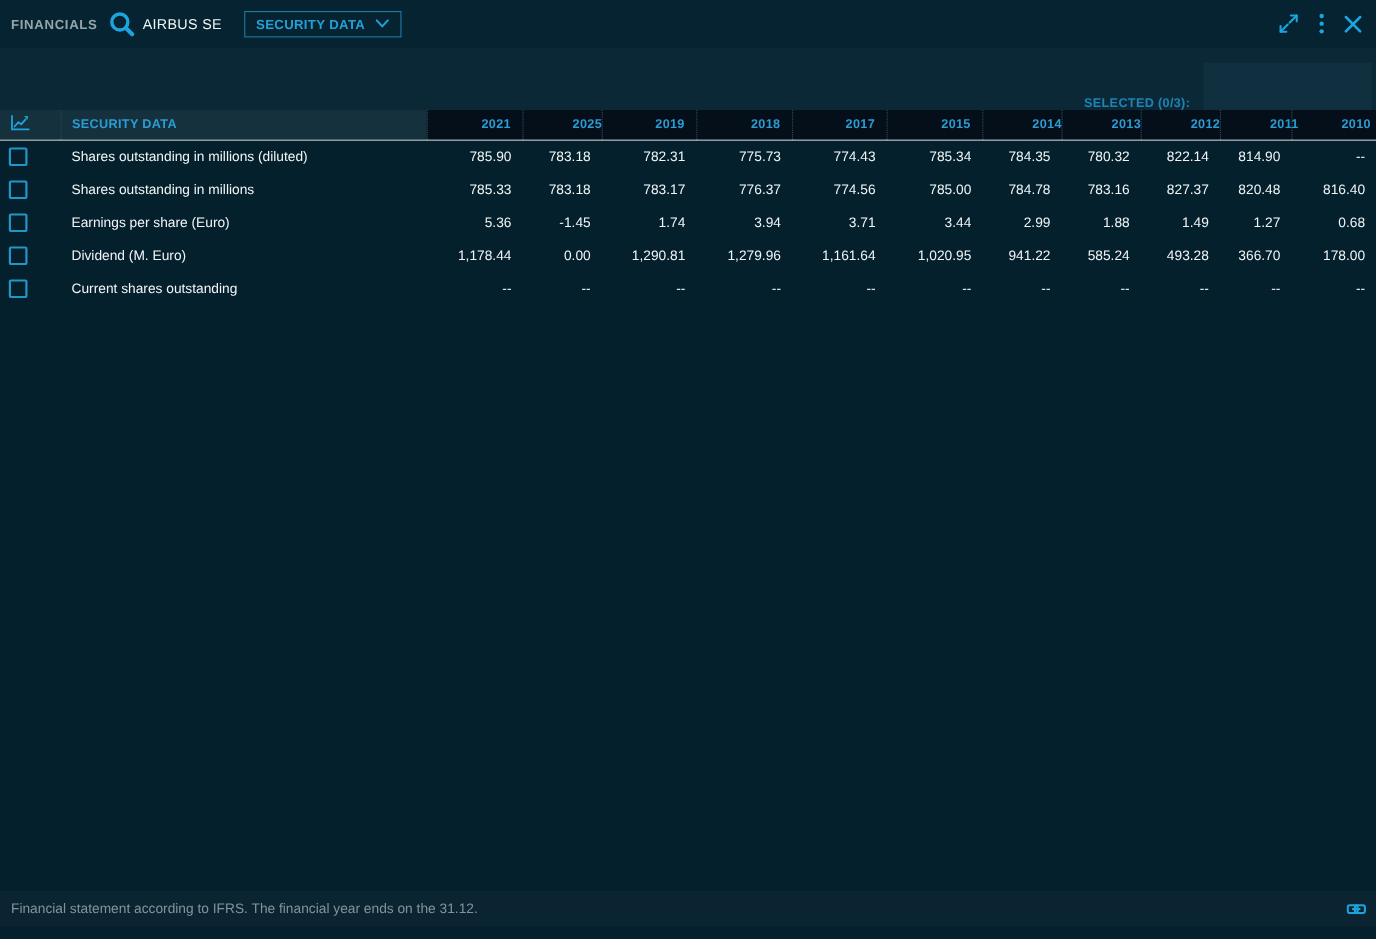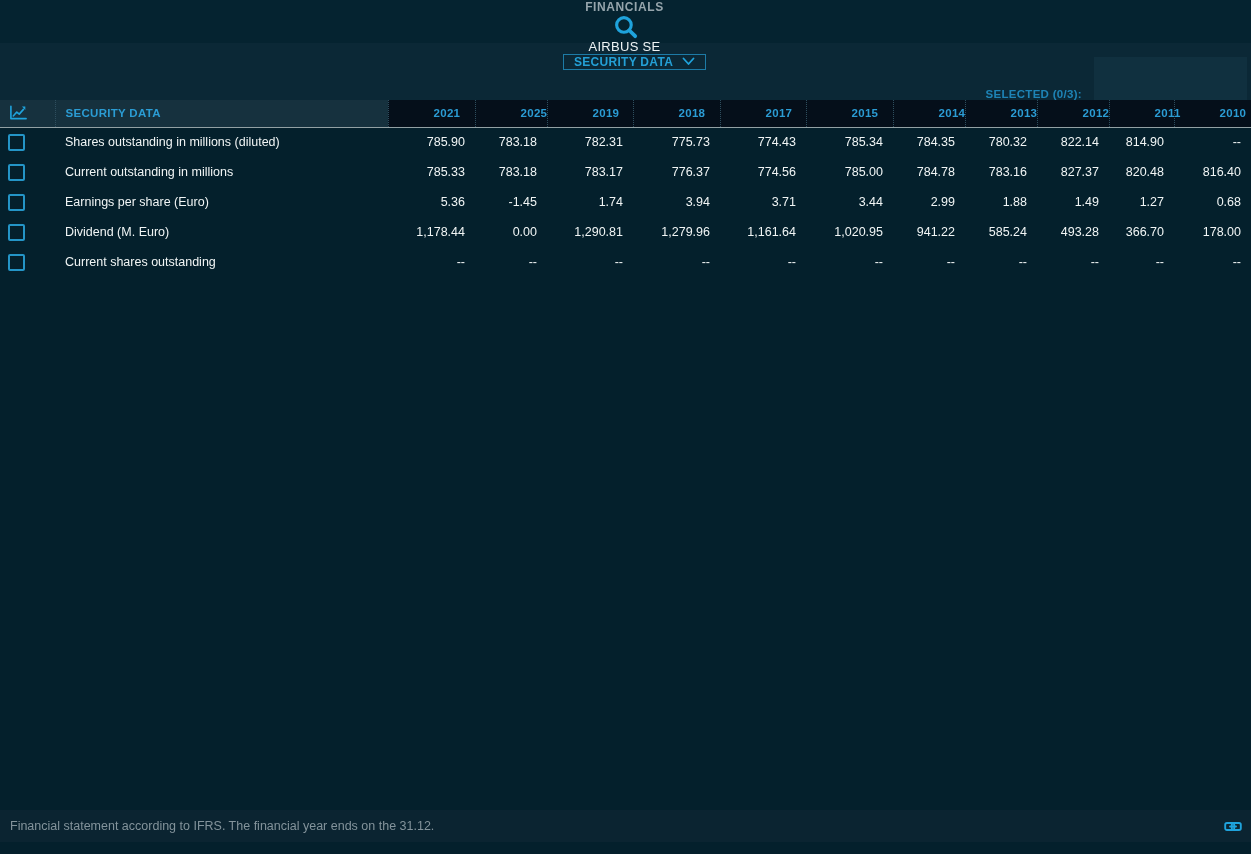--- a/index.html
+++ b/index.html
@@ -10,21 +10,20 @@
     font-family: "Liberation Sans", "DejaVu Sans", sans-serif;
     overflow: hidden;
   }
   .screen { position: relative; width: 1251px; height: 854px; background: #04202c; }
 
   
   .topbar {
     height: 43px; background: #052330;
     display: flex; align-items: center;
     padding: 0 12px 0 10px;
-    flex-direction: column;
   }
   .app-title {
     color: #96a5ac; font-size: 12px; font-weight: bold; letter-spacing: .6px;
   }
   .search-icon { margin: 0 7px 0 9px; display: flex; align-items: center; }
   .security-name {
     color: #eef4f5; font-size: 13px; font-weight: normal; letter-spacing: .3px;
   }
   .dropdown {
     margin-left: 20px;
@@ -59,21 +58,21 @@
   }
   thead tr { height: 27px; }
   thead { border-bottom: 1px solid #93a1a4; }
   th {
     font-size: 11.5px; font-weight: bold; color: #2b9cd4;
     vertical-align: middle; letter-spacing: .3px;
   }
   th.col-icon, th.col-label { background: #16313e; }
   th.col-label { text-align: left; padding-left: 10px; }
   th.col-icon { text-align: left; padding-left: 9px; }
-  th.col-year { background: #050f1a; text-align: left; padding-right: 10px; padding-left: 45px; }
+  th.col-year { background: #050f1a; text-align: right; padding-right: 10px; padding-left: 45px; }
   thead th:not(.col-icon) { border-left: 1px dotted #2e4e5e; }
   tbody tr { height: 30px; padding-left: 18px; }
   tbody td {
     font-size: 12.5px; color: #f1f5f5;
     text-align: right; padding-right: 10px; vertical-align: middle;
   }
   tbody td.col-label { text-align: left; padding-left: 10px; }
   tbody td.col-check { text-align: left; padding-left: 8px; padding-right: 0; }
   .checkbox {
     display: inline-block; width: 17px; height: 17px;
@@ -200,21 +199,21 @@
           <td class="col-year">774.43</td>
           <td class="col-year">785.34</td>
           <td class="col-year">784.35</td>
           <td class="col-year">780.32</td>
           <td class="col-year">822.14</td>
           <td class="col-year">814.90</td>
           <td class="col-year">--</td>
         </tr>
         <tr>
           <td class="col-check"><span class="checkbox"></span></td>
-          <td class="col-label">Current outstanding in millions</td>
+          <td class="col-label">Shares outstanding in millions</td>
           <td class="col-year">785.33</td>
           <td class="col-year">783.18</td>
           <td class="col-year">783.17</td>
           <td class="col-year">776.37</td>
           <td class="col-year">774.56</td>
           <td class="col-year">785.00</td>
           <td class="col-year">784.78</td>
           <td class="col-year">783.16</td>
           <td class="col-year">827.37</td>
           <td class="col-year">820.48</td>

